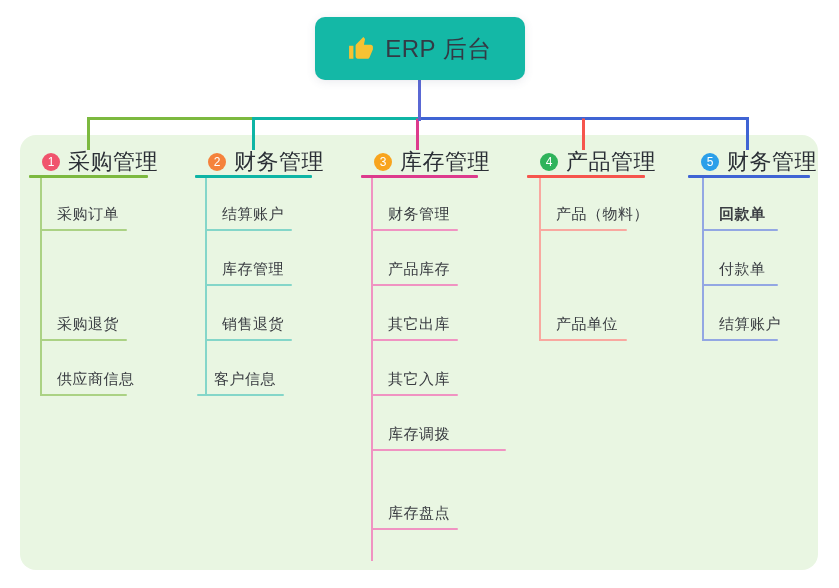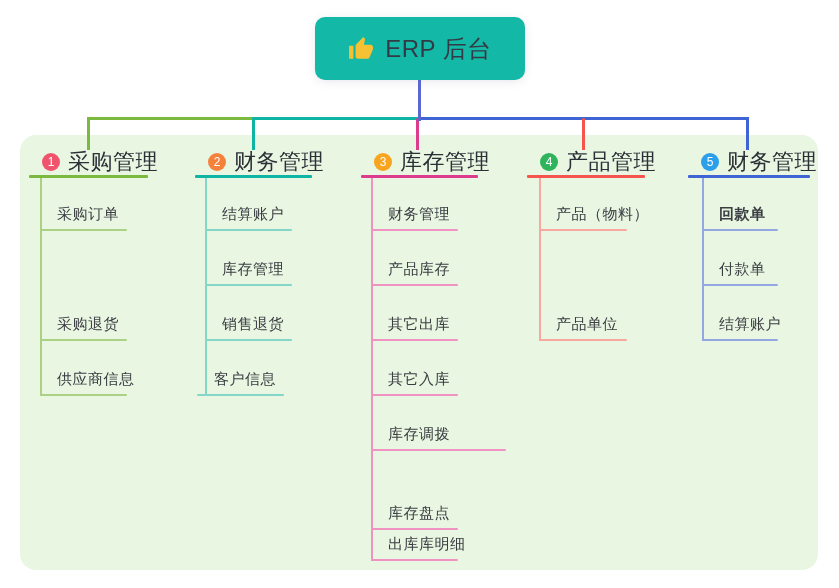--- a/index.html
+++ b/index.html
@@ -128,24 +128,20 @@
         <div class="child-line" style="background: rgb(240, 147, 194);"></div>
       </div>
       <div class="child" style="left: 371px; top: 422px; width: 87px; padding-left: 48px;">
         <span class="child-label">库存调拨</span>
         <div class="child-line" style="background: rgb(240, 147, 194);"></div>
       </div>
       <div class="child" style="left: 371px; top: 477px; width: 87px; margin-top: 24px;">
         <span class="child-label">库存盘点</span>
         <div class="child-line" style="background: rgb(240, 147, 194);"></div>
       </div>
-      <div class="child" style="left: 371px; top: 532px; width: 87px;">
-        <span class="child-label">出库库明细</span>
-        <div class="child-line" style="background: rgb(240, 147, 194);"></div>
-      </div>
       <div class="branch-header" style="left: 527px; top: 151px; width: 118px;">
         <span class="badge" style="background: rgb(47, 179, 91);">4</span>
         <span class="branch-label">产品管理</span>
       </div>
       <div class="underline" style="left: 527px; top: 175px; width: 118px; background: rgb(246, 85, 77);"></div>
       <div class="spine" style="left: 539px; top: 178px; height: 163px; background: rgb(249, 168, 160);"></div>
       <div class="child" style="left: 539px; top: 202px; width: 88px;">
         <span class="child-label">产品（物料）</span>
         <div class="child-line" style="background: rgb(249, 168, 160);"></div>
       </div>

